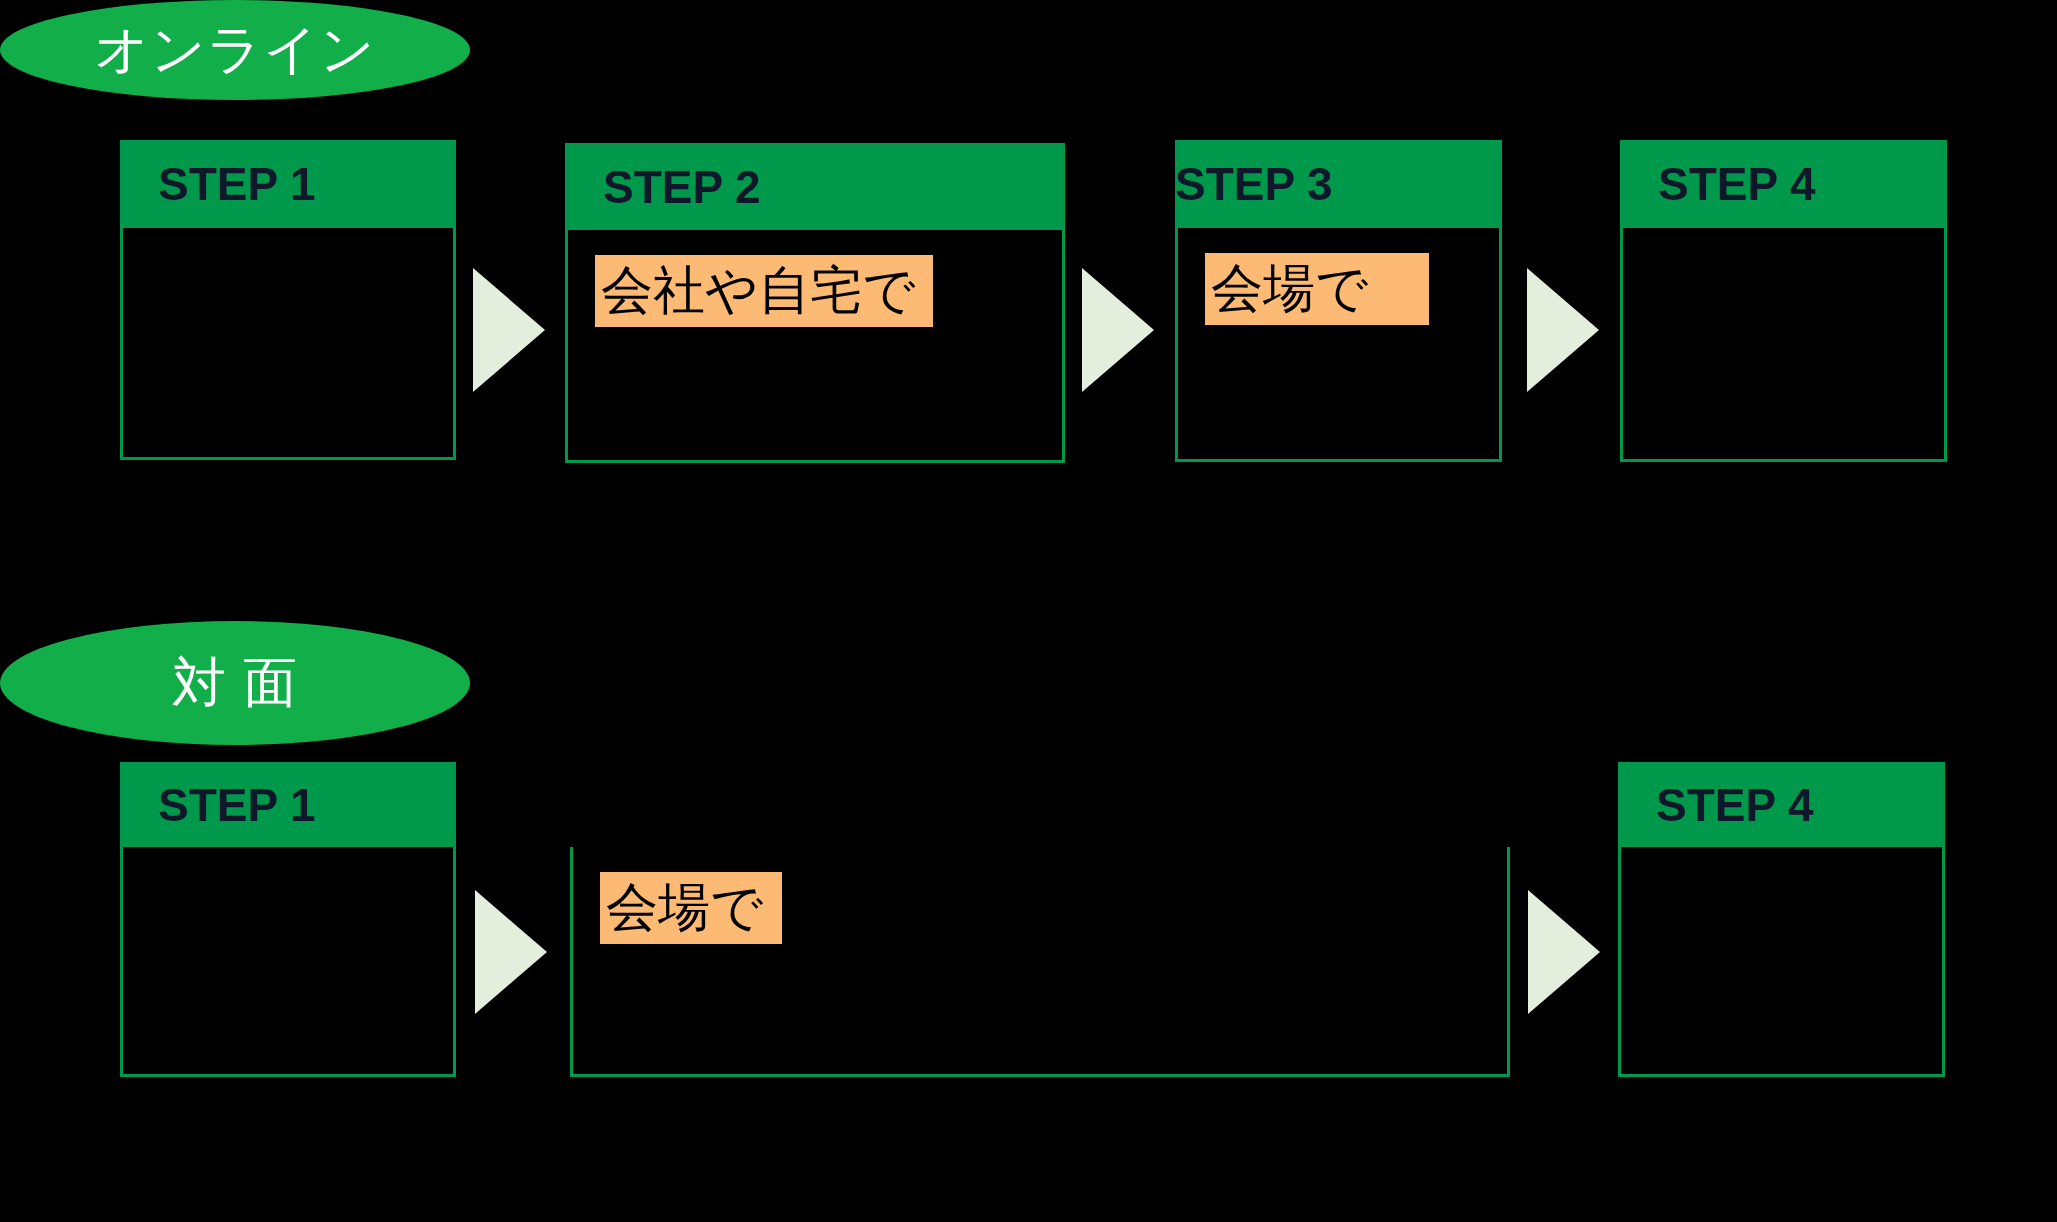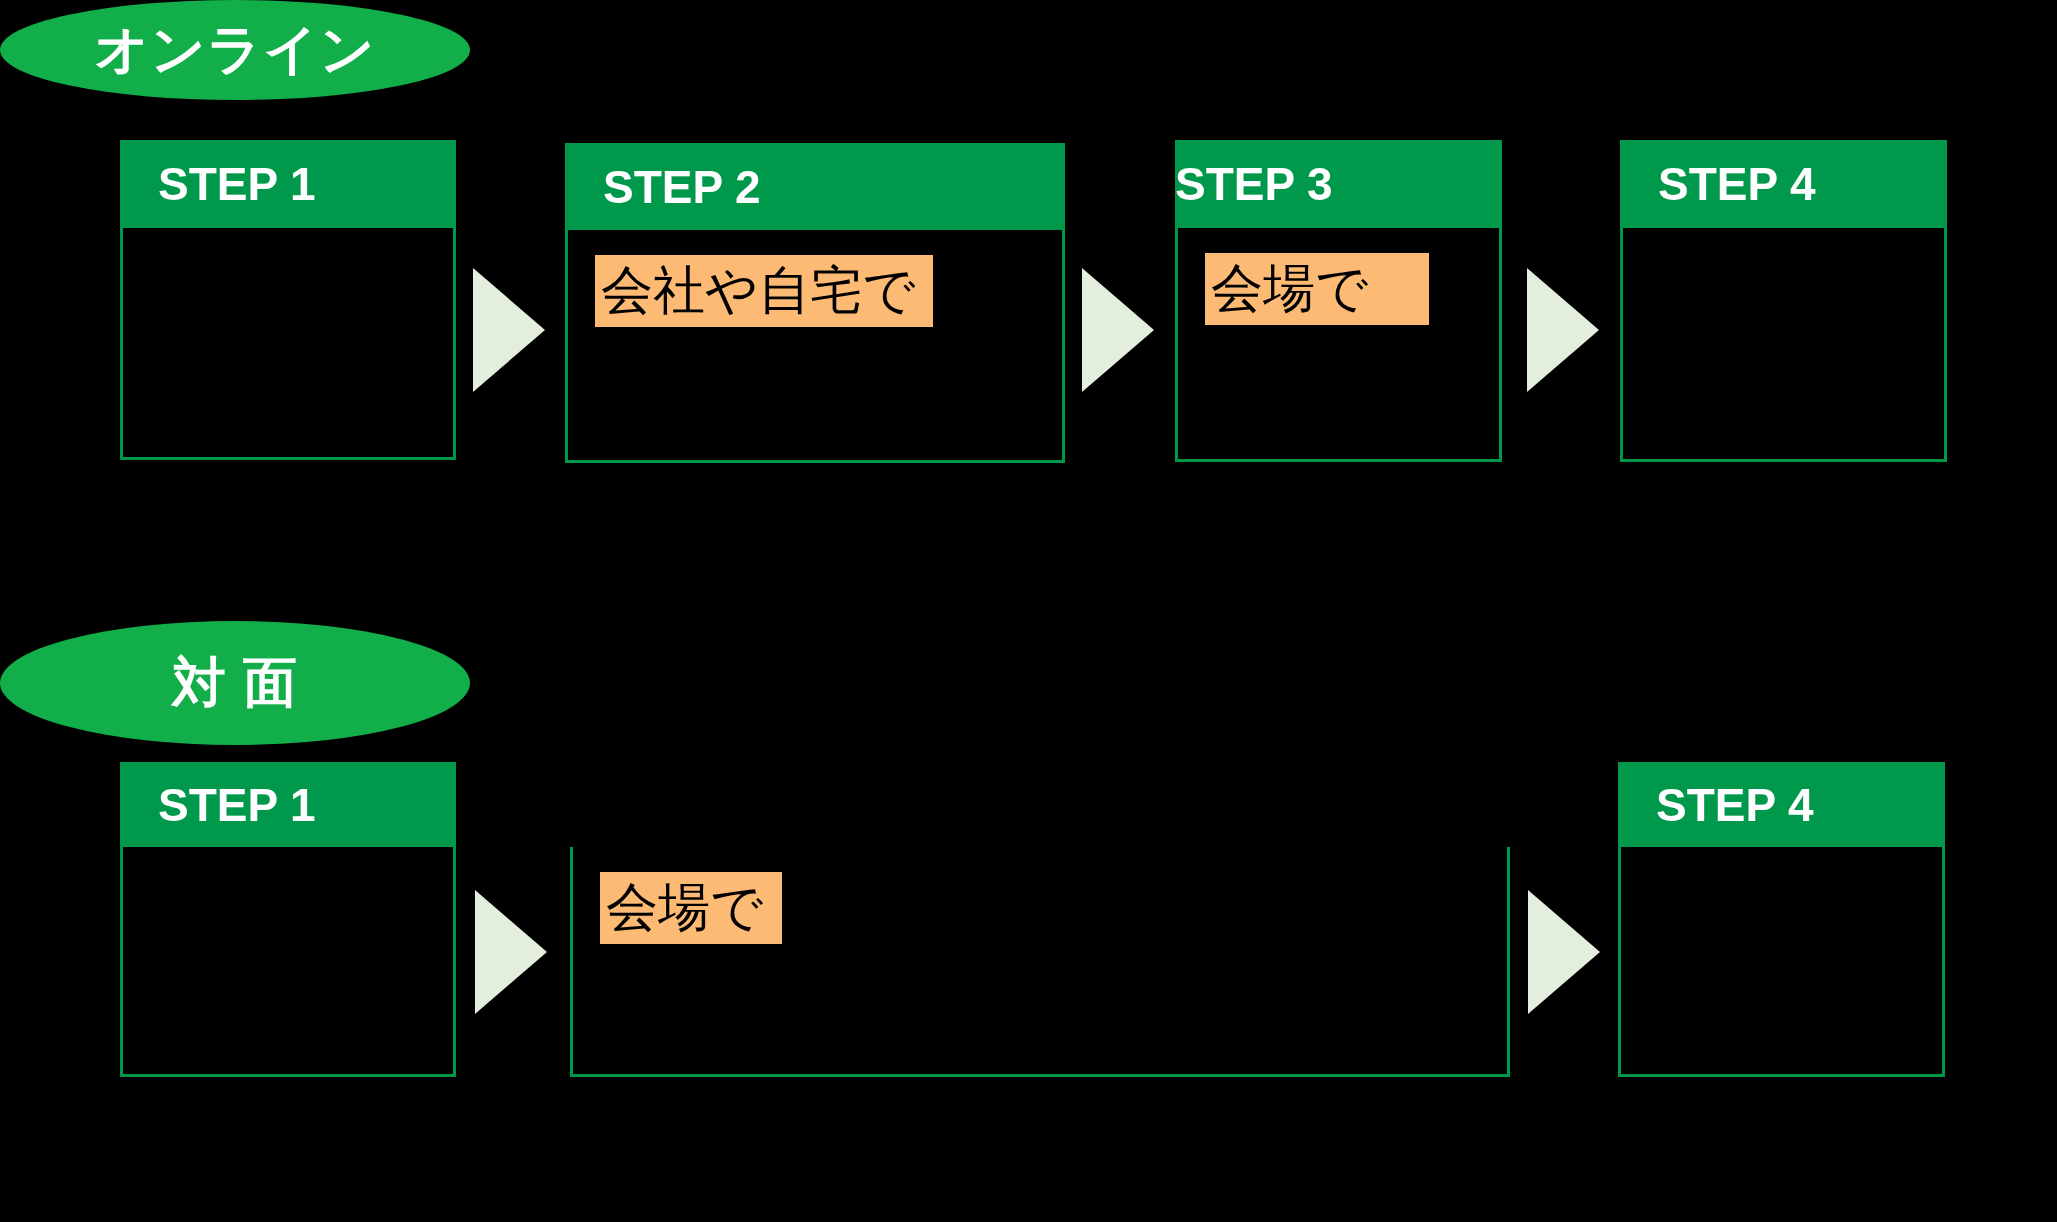--- a/index.html
+++ b/index.html
@@ -19,36 +19,36 @@
   }
 
   
   .pill {
     position: absolute;
     display: flex;
     align-items: center;
     justify-content: center;
     border-radius: 50%;
     color: #ffffff;
-    font-weight: bold;
+    font-weight: normal;
     letter-spacing: 0.02em;
     white-space: pre;
   }
 
   
   .card {
     position: absolute;
   }
   .card-header {
     position: absolute;
     left: 0;
     top: 0;
     display: flex;
     align-items: center;
-    color: #ffffff;
+    color: #0f172a;
     font-weight: bold;
     white-space: pre;
     box-sizing: border-box;
   }
   .card-body {
     position: absolute;
     left: 0;
     box-sizing: border-box;
     background: #000000;
     border: 3px solid #00994c;

